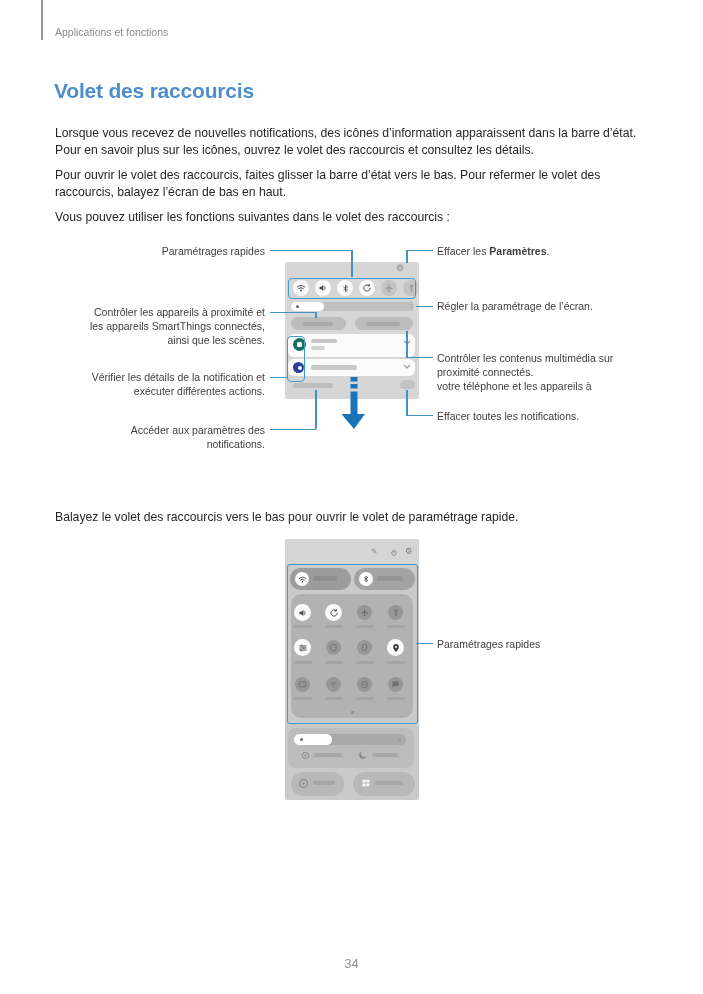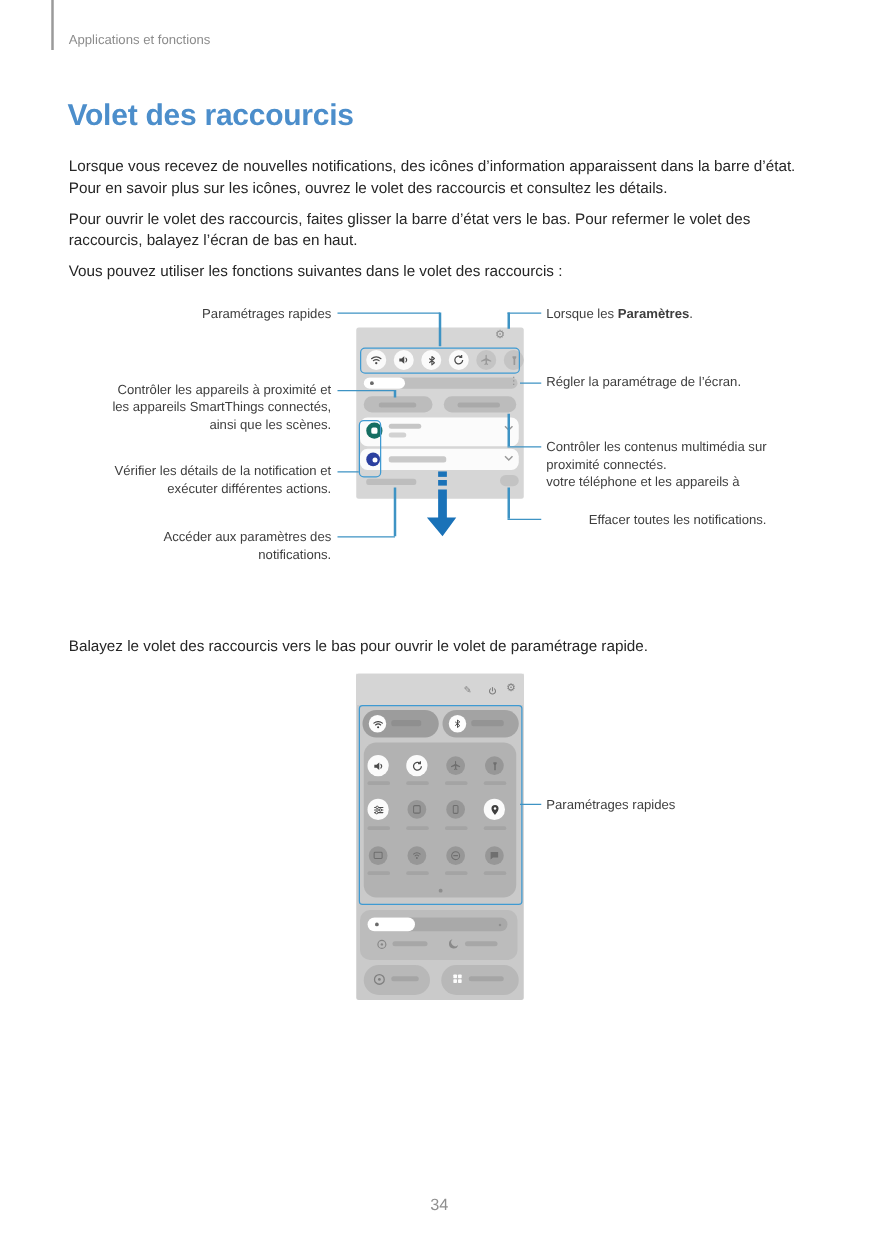--- a/index.html
+++ b/index.html
@@ -1,21 +1,21 @@
 <!DOCTYPE html>
 <html><head>
 <meta charset="utf-8">
 <style>
   html,body{margin:0;padding:0;background:#fff;}
   .page{position:relative;width:703px;height:994px;background:#ffffff;overflow:hidden;
         font-family:"Liberation Sans","DejaVu Sans",sans-serif;color:#262626;}
   .abs{position:absolute;}
   .hdr-rule{position:absolute;left:41px;top:0;width:1.5px;height:40px;background:#9a9a9a;}
   .hdr-txt{position:absolute;left:55px;top:26px;font-size:10.5px;color:#8c8c8c;}
-  .title{position:absolute;left:54px;top:79px;font-size:24px;font-weight:600;color:#4c8ecb;letter-spacing:-0.2px;}
+  .title{position:absolute;left:54px;top:79px;font-size:21px;font-weight:600;color:#4c8ecb;letter-spacing:-0.2px;}
   .body-line{position:absolute;left:55px;width:600px;font-size:12.2px;line-height:17px;color:#262626;}
   .h2{position:absolute;left:55px;font-size:15px;font-weight:bold;color:#161616;}
   .pagenum{position:absolute;left:0;top:956px;width:703px;text-align:center;font-size:13px;color:#8f8f8f;}
   
   .co{position:absolute;font-size:10.5px;line-height:14px;color:#3e3e3e;}
   .co-l{right:438px;text-align:right;width:270px;}
   .co-r{left:437px;text-align:left;width:220px;}
   .cline{position:absolute;background:#3e93c4;}
   .bluebox{position:absolute;border:1.5px solid #3f9ad2;border-radius:4px;}
   
@@ -158,31 +158,31 @@
     <div class="co co-l" style="top:370px;">
       <div>Vérifier les détails de la notification et</div>
       <div>exécuter différentes actions.</div>
     </div>
     <div class="co co-l" style="top:423px;">
       <div>Accéder aux paramètres des</div>
       <div>notifications.</div>
     </div>
 
     <div class="co co-r" style="top:244px;">
-      <span>Lorsque les </span><span style="font-weight:bold;">Paramètres</span><span>.</span>
+      <span>Effacer les </span><span style="font-weight:bold;">Paramètres</span><span>.</span>
     </div>
     <div class="co co-r" style="top:299px;">
       <div>Régler la paramétrage de l’écran.</div>
     </div>
     <div class="co co-r" style="top:351px;">
       <div>Contrôler les contenus multimédia sur</div>
       <div>proximité connectés.</div>
       <div>votre téléphone et les appareils à</div>
     </div>
-    <div class="co co-r" style="top:409px;margin-left:34px;">
+    <div class="co co-r" style="top:409px;">
       <div>Effacer toutes les notifications.</div>
     </div>
   </div>
 
   <div class="body-line" style="top:509px;">Balayez le volet des raccourcis vers le bas pour ouvrir le volet de paramétrage rapide.</div>
 
   <div>
 
     <div class="abs" style="left:285px;top:539px;width:134px;height:261px;background:#cacaca;border-radius:2px;"></div>
     <div class="abs" style="left:285px;top:539px;width:134px;height:25px;background:#d5d5d5;"></div>

